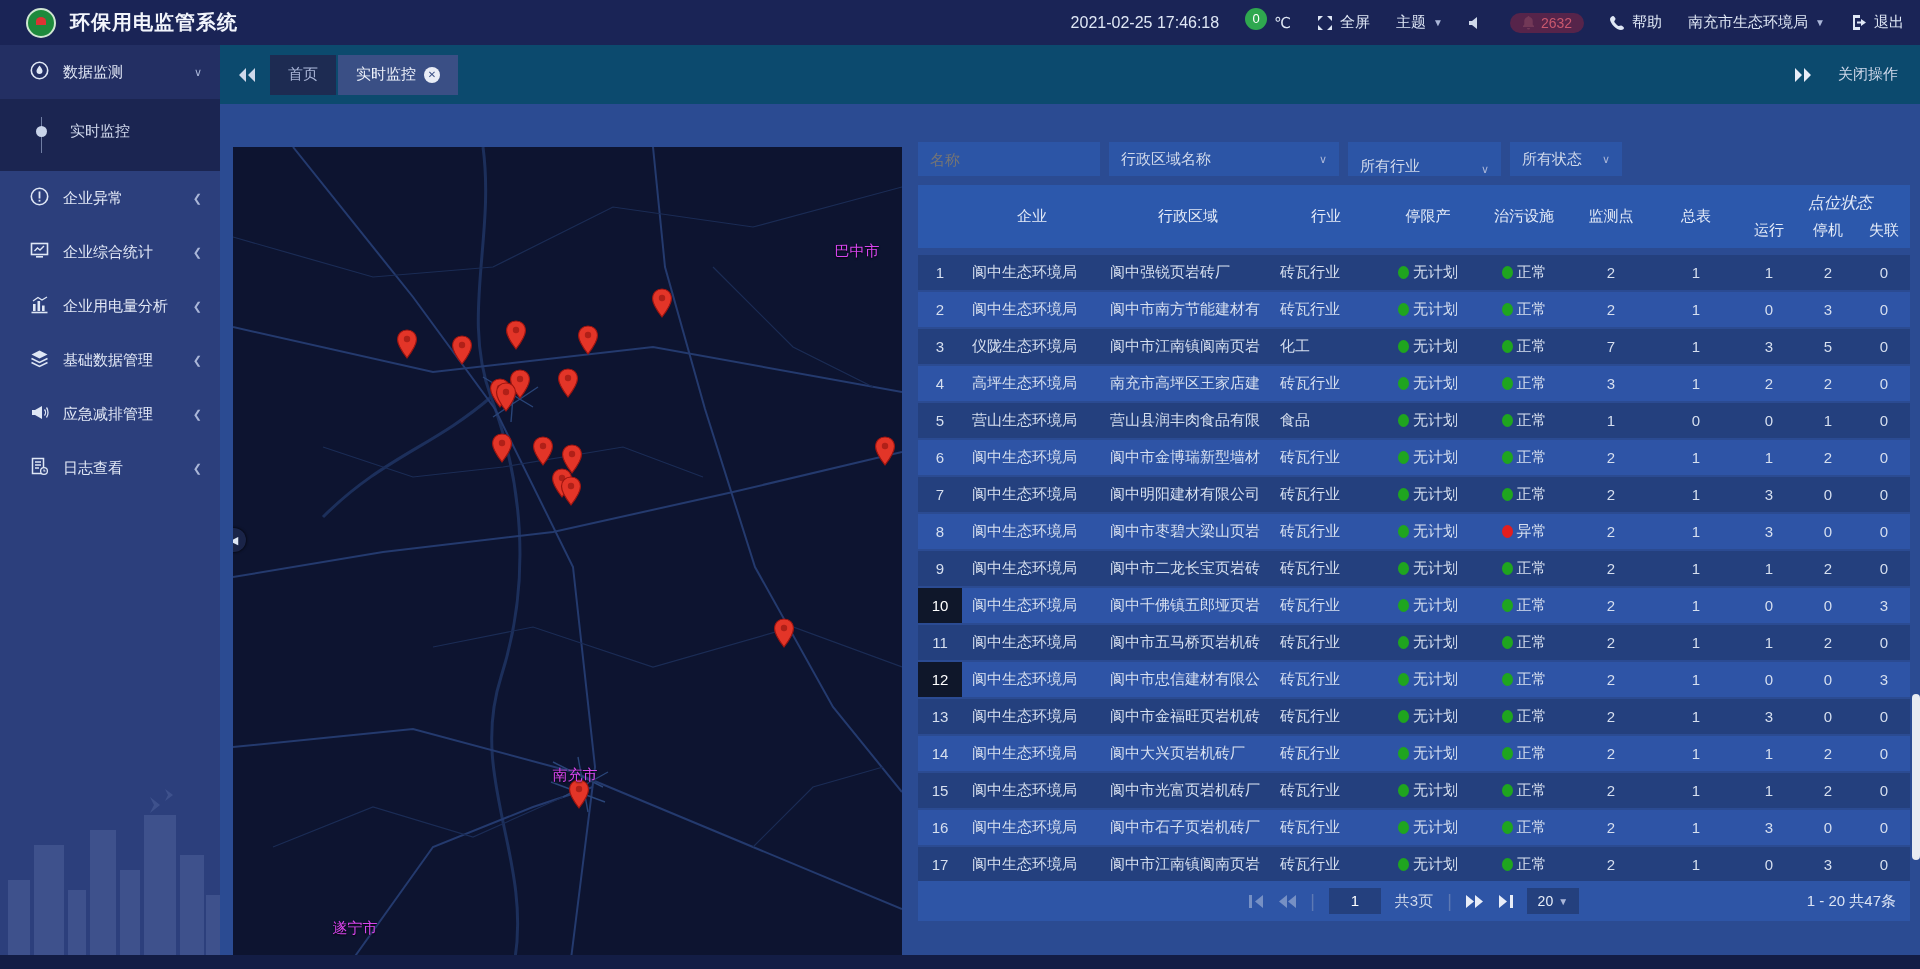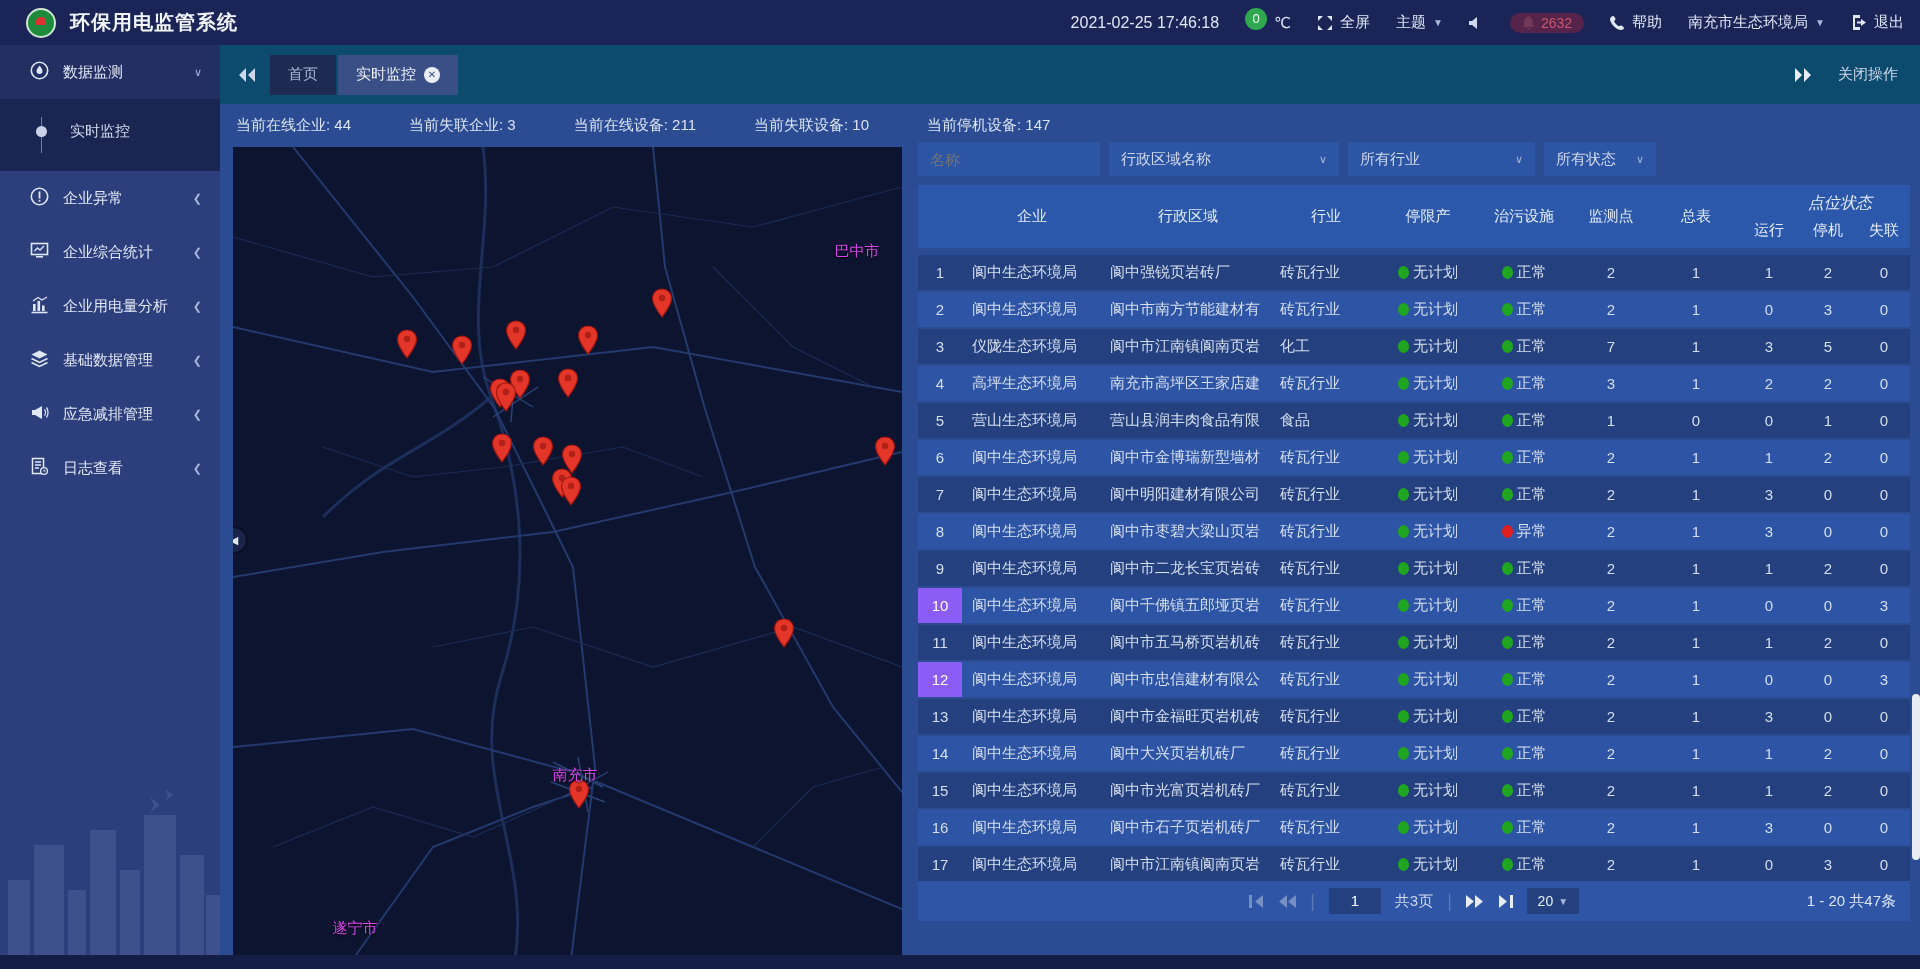--- a/index.html
+++ b/index.html
@@ -50,34 +50,34 @@
   .map-pin { position:absolute; width:22px; height:30px; margin-left:-11px; margin-top:-29px; }
   .map-city { position:absolute; color:#d946ef; font-size:15px; text-shadow:0 1px 2px #000; transform:translate(-50%,-50%); }
   .map-collapse { position:absolute; left:-11px; top:381px; width:24px; height:24px; border-radius:50%; background:#1a2448; color:#dfe7f5; display:flex; align-items:center; justify-content:center; font-size:11px; cursor:pointer; box-shadow:0 0 3px #000; }
 
   
   .rpanel { position:absolute; left:698px; top:0; width:992px; height:851px; }
   .filters { position:absolute; left:0; top:38px; display:flex; gap:9px; }
   .fbox { height:34px; background:#2c55a6; color:#cfd8ea; display:flex; align-items:center; padding:0 12px; cursor:pointer; }
   .fbox input { background:transparent; border:none; outline:none; color:#cfd8ea; font-size:15px; width:100%; font-family:inherit; }
   .fbox .fchev { margin-left:auto; color:#aab6d8; font-size:11px; }
-  .f-name{ width:182px; } .f-region{ width:230px; } .f-industry{ width:187px; } .f-status{ width:112px; }
+  .f-name{ width:182px; } .f-region{ width:230px; } .f-industry{ width:153px;align-items:flex-end; } .f-status{ width:112px; }
 
   
   .tbl-hdr { position:absolute; left:0; top:81px; width:992px; height:63px; background:#2c58ac; display:grid; grid-template-columns:44px 140px 172px 104px 100px 92px 82px 88px 58px 60px 52px; }
   .th { display:flex; align-items:center; justify-content:center; font-size:15px; color:#e3eaf7; }
   .th.sub { align-items:flex-end; padding-bottom:8px; }
   .group-lbl { position:absolute; right:38px; top:8px; font-style:italic; font-size:16px; color:#e3eaf7; }
   .tbl-body { position:absolute; left:0; top:151px; width:992px; height:626px; overflow:hidden; }
   .trow { display:grid; grid-template-columns:44px 140px 172px 104px 100px 92px 82px 88px 58px 60px 52px; height:35px; margin-bottom:2px; align-items:center; color:#d6dfef; cursor:pointer; }
   .trow.odd { background:#24407e; } .trow.even { background:#2e54a6; }
   .td { overflow:hidden; white-space:nowrap; }
   .td.c { text-align:center; }
   .td.num-cell { height:35px; display:flex; align-items:center; justify-content:center; }
-  .trow .num-cell.dim { background:#8b5cf6; color:#fff; }
+  .trow .num-cell.dim { background:#0f172a; color:#fff; }
   .dot { display:inline-block; width:11px; height:13px; border-radius:50%; margin-right:4px; vertical-align:-2px; }
 
   
   .pager { position:absolute; left:0; top:777px; width:992px; height:40px; background:#2e55a6; display:flex; align-items:center; justify-content:center; gap:14px; color:#cfd8ea; }
   .pg-ico { display:flex; cursor:pointer; }
   .pg-ico.dis { opacity:.45; }
   .pg-sep { color:#5d79b3; font-size:18px; }
   .pg-input { width:52px; height:26px; background:#24407e; color:#fff; text-align:center; line-height:26px; }
   .pg-size { width:52px; height:26px; background:#24407e; color:#e7edf8; display:flex; align-items:center; justify-content:center; gap:5px; font-size:14px; cursor:pointer; }
   .pg-range { position:absolute; right:14px; color:#dbe3f3; }
@@ -247,27 +247,20 @@
           <rect x="144" y="30" width="32" height="140"></rect>
         <rect x="180" y="70" width="24" height="100"></rect>
           <rect x="206" y="110" width="14" height="60"></rect>
         <path d="M150 12l10 8-10 8 4-8zM165 4l8 6-8 6 3-6z"></path>
       </g>
     </svg>
   </aside>
 
   <main class="content">
 
-    <div class="stats" id="stats-host">
-        <span class="stat">当前在线企业: 44</span>
-        <span class="stat">当前失联企业: 3</span>
-        <span class="stat">当前在线设备: 211</span>
-        <span class="stat">当前失联设备: 10</span>
-        <span class="stat">当前停机设备: 147</span>
-      </div>
 
     <section class="map-panel">
       <svg width="669" height="812" viewBox="0 0 669 812" style="position:absolute;left:0;top:0;">
         <g fill="none" stroke="#1e3260" stroke-width="3" opacity=".9">
           <path d="M250 0 C262 90 228 170 258 250 S 300 430 268 530 S 298 710 282 812"></path>
           <path d="M258 250 C200 300 150 310 90 370"></path>
         </g>
         <g fill="none" stroke="#243a6e" stroke-width="2">
           <path d="M0 180 L200 225 L420 200 L669 245"></path>
           <path d="M60 0 L180 150 L262 262 L340 420 L362 620 L338 812"></path>

